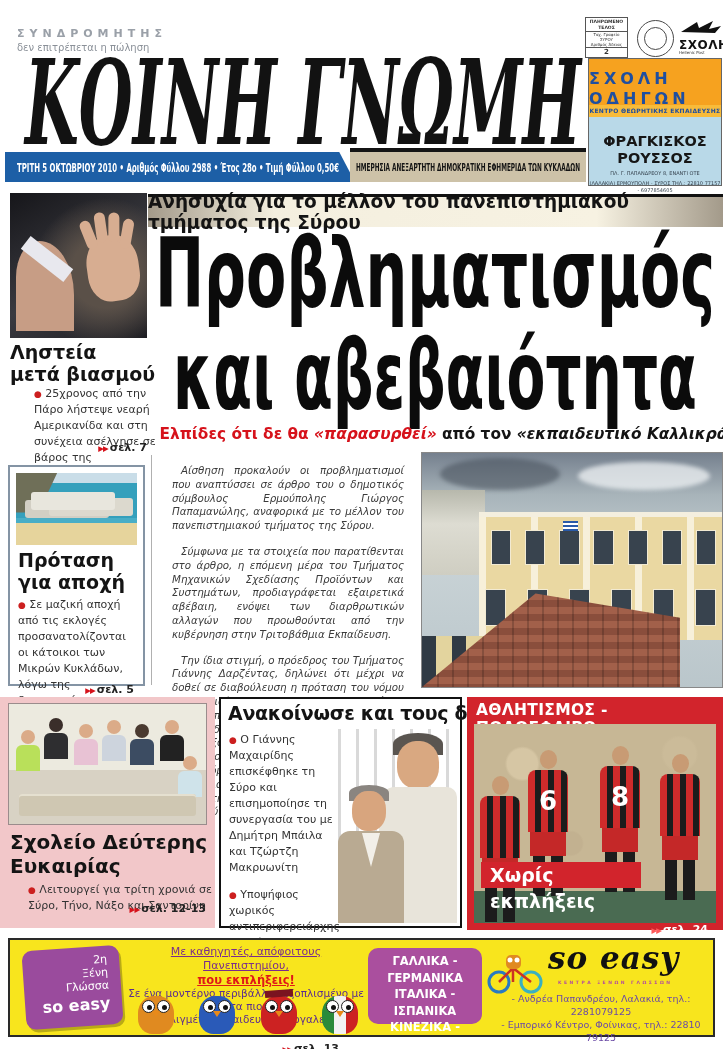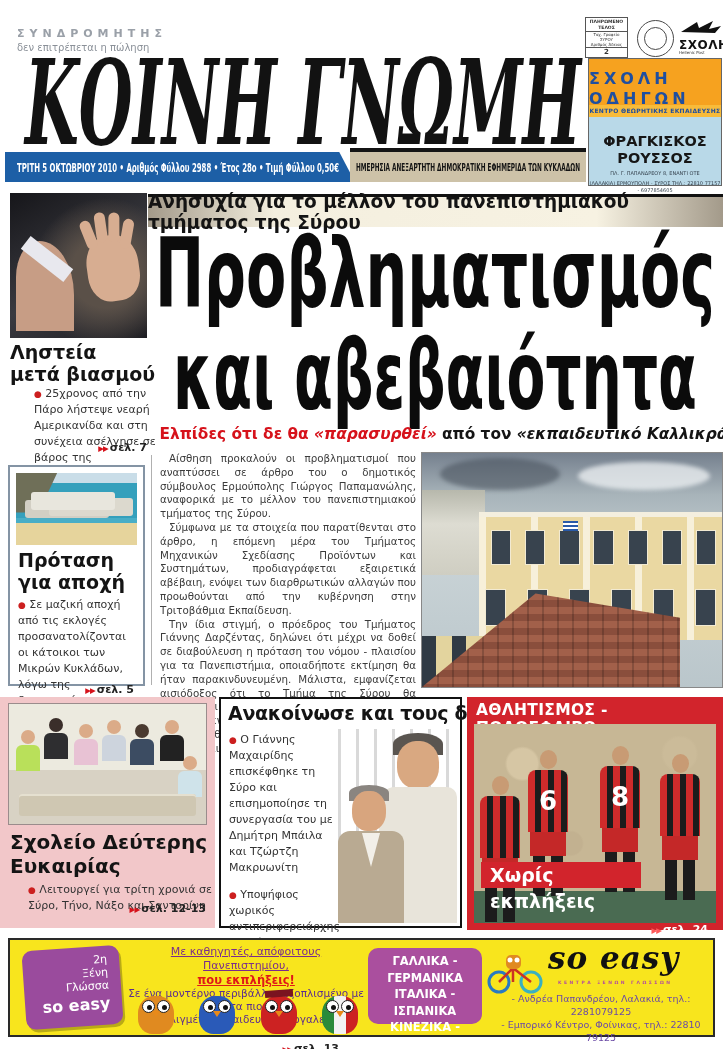--- a/index.html
+++ b/index.html
@@ -50,21 +50,21 @@
   .headline-svg{left:148px;top:227px;}
   .headline-svg text{font-family:"DejaVu Sans",sans-serif;font-weight:bold;fill:#0b0b0b;}
   .subhead{left:148px;top:424px;width:575px;text-align:center;font-size:16px;font-weight:bold;
            white-space:nowrap;transform:scaleX(.96);transform-origin:center;color:#141414;}
   .subhead .red{color:#d6121b;}
   .subhead .em{font-style:italic;}
 
   .divider-v{left:151px;top:455px;width:1px;height:230px;background:#b0b0b0;}
   .article{left:160px;top:452px;width:256px;color:#3b3b3b;font-size:10.3px;line-height:13.8px;
            text-align:justify;}
-  .article p{margin:0;text-indent:9px;}
+  .article p{margin:12px;text-indent:9px;font-style:italic;}
   .article .ref{text-align:right;}
 
   .photo{position:absolute;overflow:hidden;}
   .building{left:421px;top:452px;width:302px;height:236px;border:1px solid #888;
             background:linear-gradient(180deg,#75808e 0%,#a8b4ba 18%,#c9d3d6 45%,#bac6cb 100%);}
   .cloud{position:absolute;border-radius:50%;filter:blur(2px);}
   .village{position:absolute;left:0;top:16%;width:21%;height:36%;
            background:linear-gradient(180deg,#b7b8ac,#dddcd2 40%,#cfcec2);}
   .facade{position:absolute;left:19%;top:25%;right:0;height:55%;background:#ead8a2;
           background-image:repeating-linear-gradient(90deg,#f7f0da 0 7px,rgba(0,0,0,0) 7px 52px);

